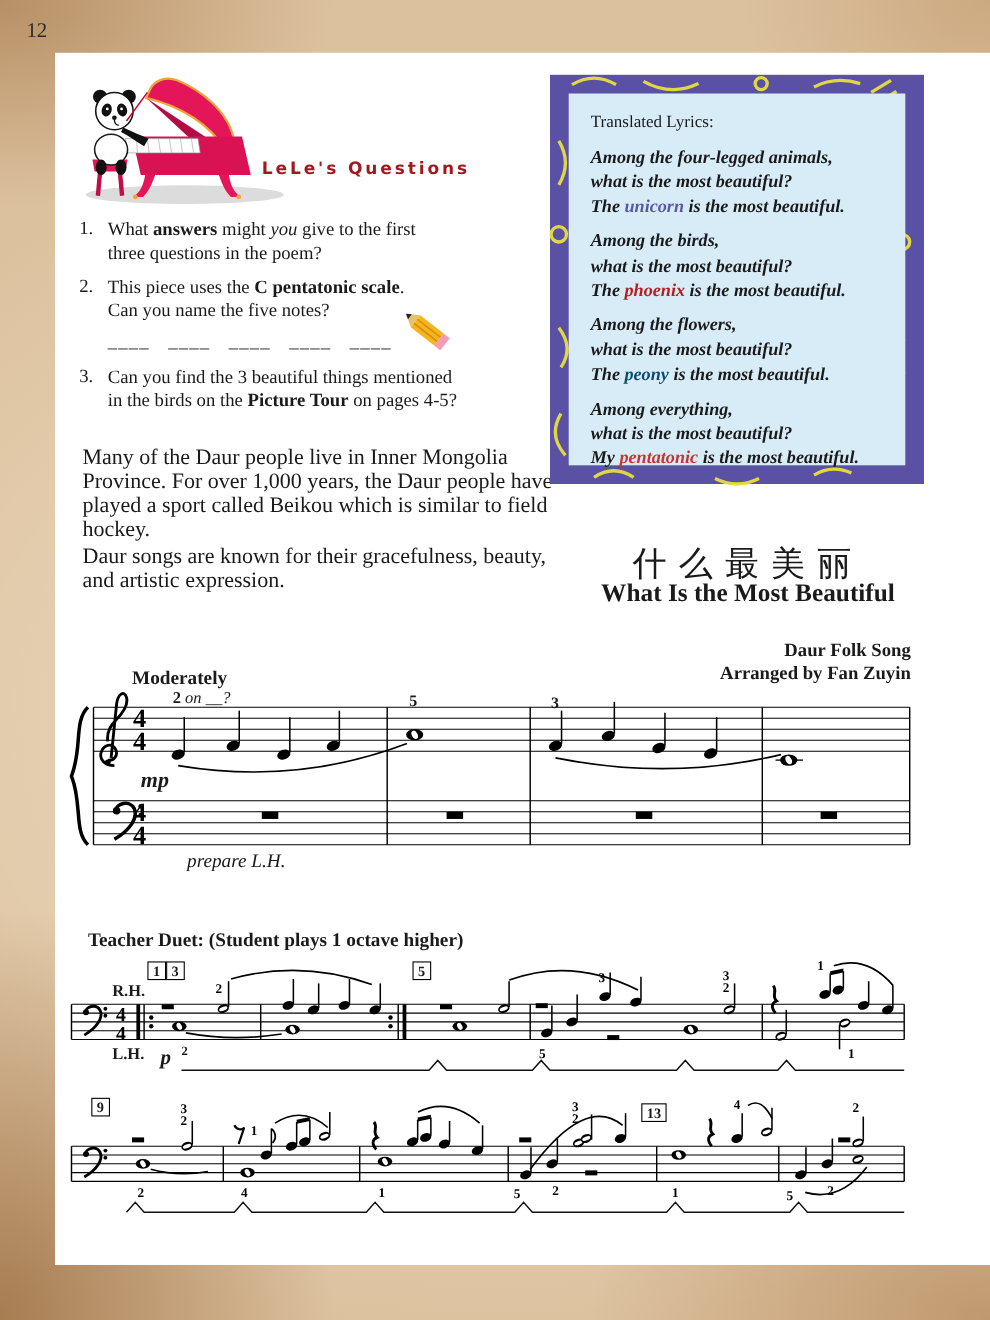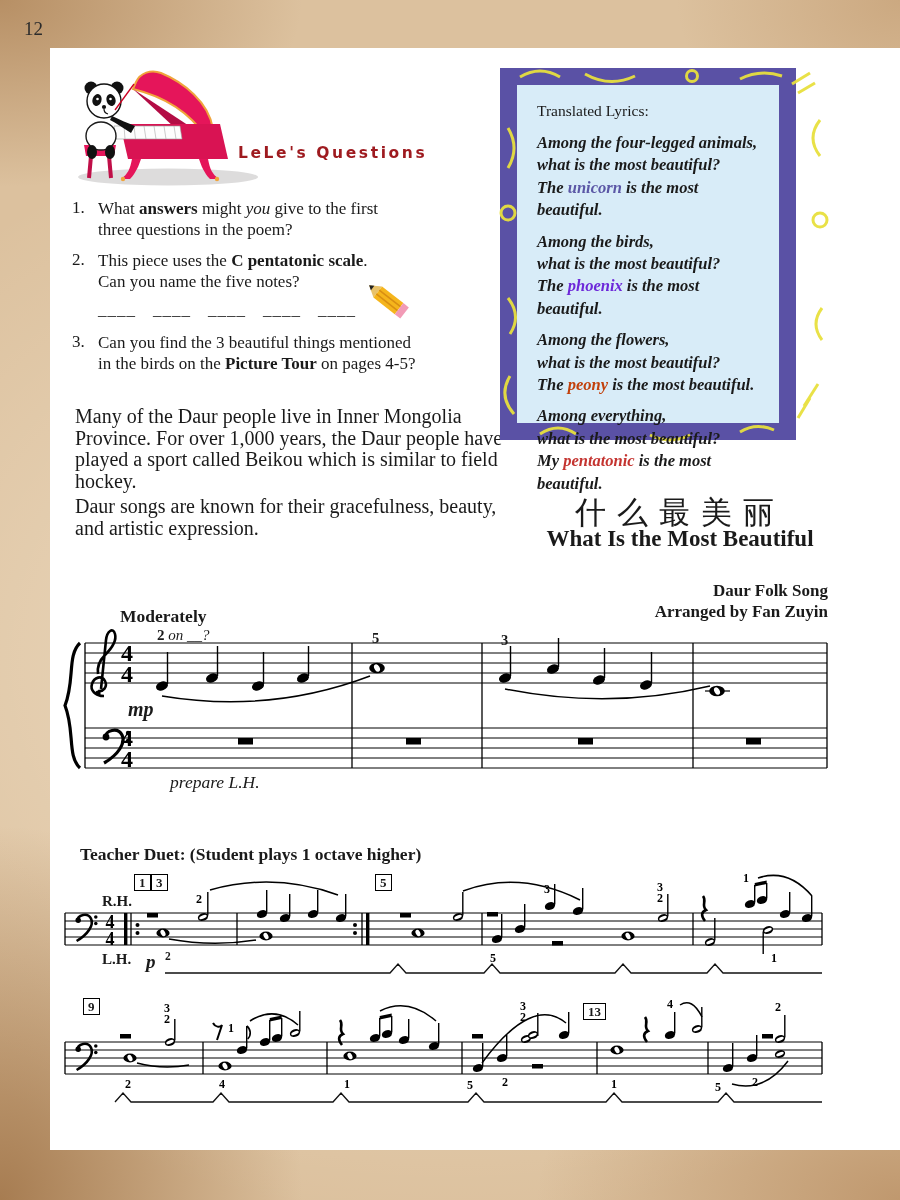--- a/index.html
+++ b/index.html
@@ -18,21 +18,21 @@
   .abs{position:absolute;}
   .b{font-weight:bold;}
   .i{font-style:italic;}
   .lele-title{font-family:"DejaVu Sans",sans-serif;font-weight:bold;font-size:15.5px;
     letter-spacing:2.6px;color:#9e1a1f;}
   .qnum{position:absolute;left:22px;width:22px;font-size:17px;}
   .qbody{position:absolute;left:48px;width:345px;font-size:17px;line-height:21px;}
   .blankrow{font-size:17px;letter-spacing:1px;}
   .blankrow span{margin-right:17px;}
   .para{font-size:20px;line-height:21.5px;width:428px;}
-  .lyricsbox{left:450px;top:20px;width:296px;height:372px;background:#5a51a5;}
+  .lyricsbox{left:450px;top:20px;width:340px;height:372px;background:#5a51a5;}
   .lyricspanel{position:absolute;left:17px;top:17px;right:17px;bottom:17px;background:#d8ecf8;
      padding:17px 14px 0 20px;}
   .lyrhead{font-size:15.5px;margin-bottom:12px;}
   .stanza{margin-bottom:9px;font-weight:bold;font-style:italic;font-size:16.5px;line-height:22.4px;}
   .cn-title{font-size:31px;letter-spacing:11px;text-align:center;}
   .en-title{font-size:23px;font-weight:bold;text-align:center;}
   .credits{text-align:right;font-weight:bold;font-size:17px;line-height:21px;}
   .scorelabel{z-index:5;text-align:center;}
   .tempo{font-weight:bold;font-size:17.5px;}
   .hint{font-size:15px;}
@@ -158,26 +158,26 @@
       <div class="lyricspanel">
         <div class="lyrhead">Translated Lyrics:</div>
         <div class="stanza">
           <div>Among the four-legged animals,</div>
           <div>what is the most beautiful?</div>
           <div><span>The </span><span style="color: rgb(91, 87, 166);">unicorn</span><span> is the most beautiful.</span></div>
         </div>
         <div class="stanza">
           <div>Among the birds,</div>
           <div>what is the most beautiful?</div>
-          <div><span>The </span><span style="color: #6d28d9;">phoenix</span><span> is the most beautiful.</span></div>
+          <div><span>The </span><span style="color: #b91c1c;">phoenix</span><span> is the most beautiful.</span></div>
         </div>
         <div class="stanza">
           <div>Among the flowers,</div>
           <div>what is the most beautiful?</div>
-          <div><span>The </span><span style="color: #c2410c;">peony</span><span> is the most beautiful.</span></div>
+          <div><span>The </span><span style="color: #0c4a6e;">peony</span><span> is the most beautiful.</span></div>
         </div>
         <div class="stanza">
           <div>Among everything,</div>
           <div>what is the most beautiful?</div>
           <div><span>My </span><span style="color: rgb(196, 52, 48);">pentatonic</span><span> is the most beautiful.</span></div>
         </div>
       </div>
     </div>
 
     <div class="abs cn-title" style="left:455px;top:444px;width:350px;">什么最美丽</div>

